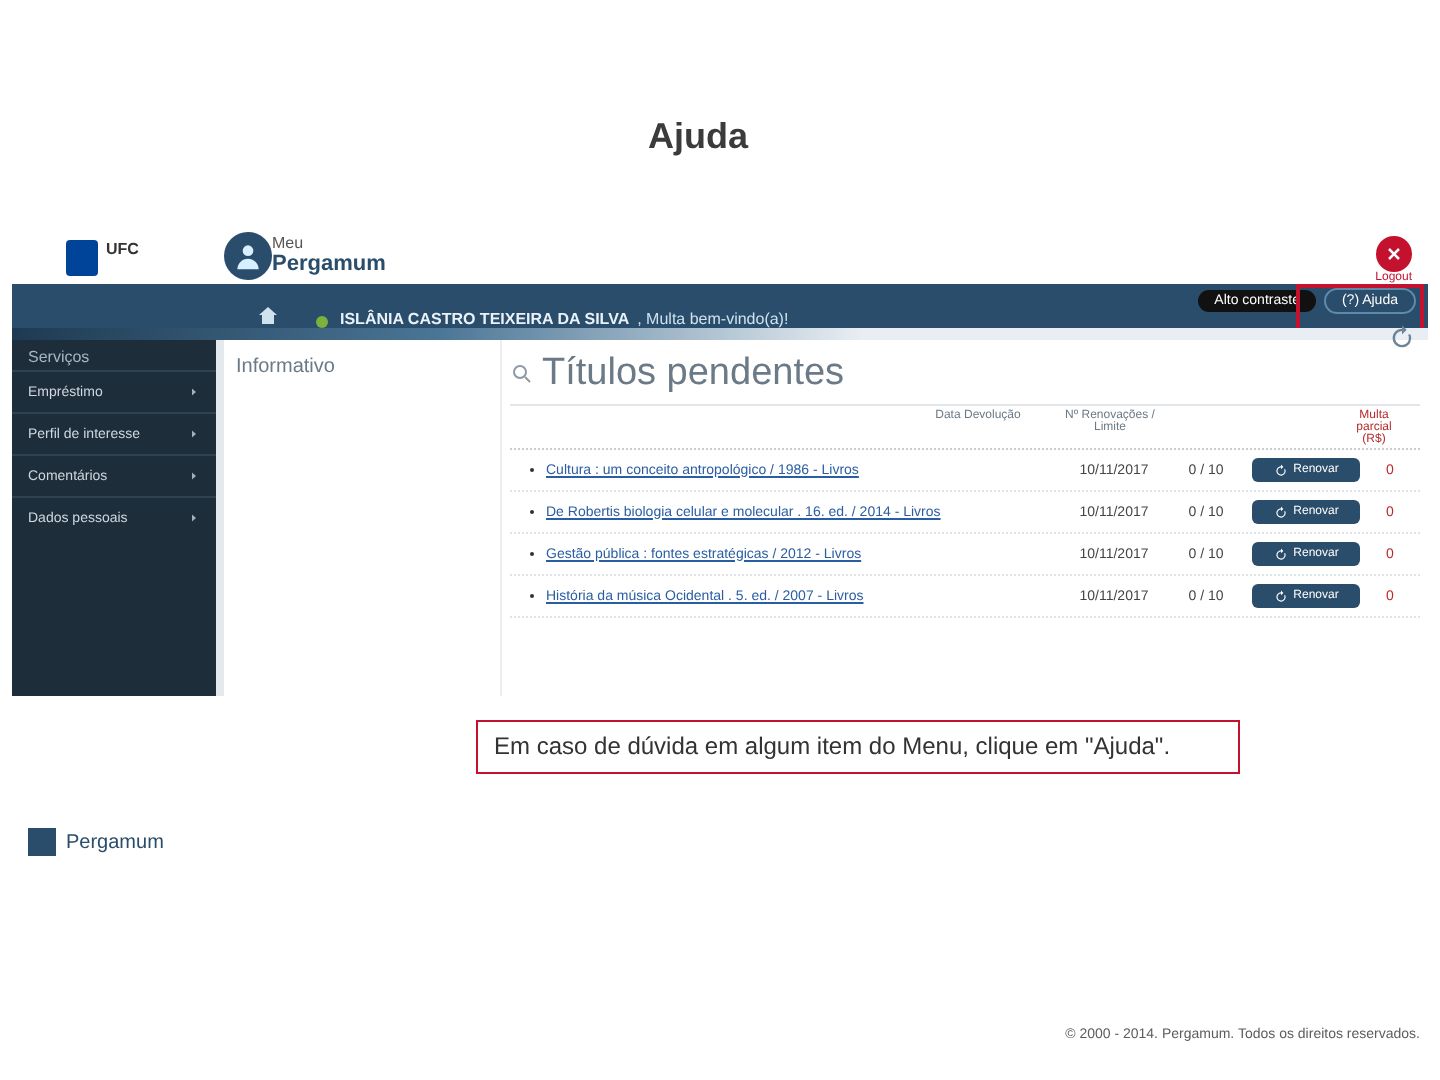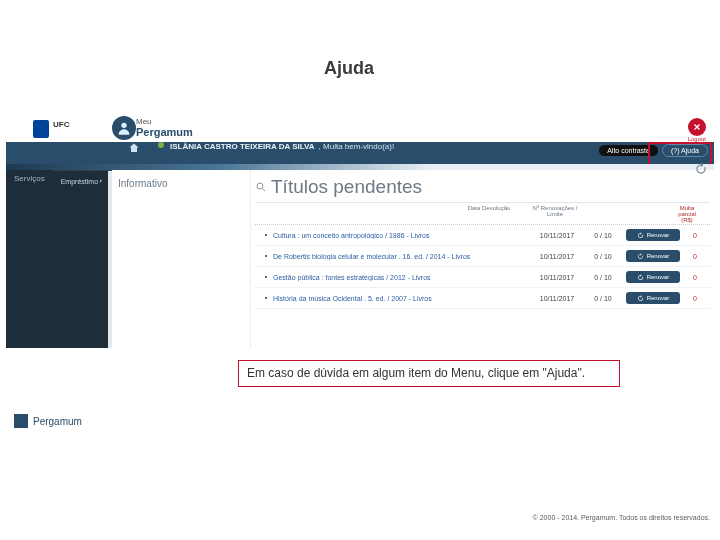--- a/index.html
+++ b/index.html
@@ -11,33 +11,33 @@
 .logo-ufc span{font-size:8px;color:#333;font-weight:bold}
 .avatar-wrap{position:absolute;left:106px;top:0;display:flex;align-items:center;gap:0}
 .avatar{width:24px;height:24px;border-radius:50%;background:#2a4d6b;display:flex;align-items:center;justify-content:center}
 .avatar svg{width:16px;height:16px;fill:#d6f0ff}
 .meu-label{font-size:8px;color:#555;line-height:1}
 .brand{font-size:11px;color:#2a4d6b;font-weight:bold}
 .logout-wrap{position:absolute;right:8px;top:2px;text-align:center}
 .logout-btn{width:18px;height:18px;border-radius:50%;background:#c4122e;color:#fff;display:flex;align-items:center;justify-content:center;margin:0 auto}
 .logout-btn svg{width:10px;height:10px;fill:#fff}
 .logout-lbl{font-size:6px;color:#c4122e}
-.user-bar{position:relative;height:22px;background:#2a4d6b;display:flex;align-items:flex-start;color:#fff}
+.user-bar{position:relative;height:22px;background:#2a4d6b;display:flex;align-items:flex-end;color:#fff}
 .home-icon{margin-left:122px;margin-right:18px;width:12px;height:12px;fill:#cfe3ef}
 .user-dot{width:6px;height:6px;background:#7bb13c;border-radius:50%;margin-right:6px;flex:none}
 .user-name{font-size:8px;font-weight:bold;color:#e9f2f8}
 .welcome{font-size:8px;color:#cfe3ef;margin-left:4px}
 .right-chips{position:absolute;right:6px;top:2px;display:flex;gap:4px;align-items:center}
 .chip-dark{background:#111;color:#fff;border-radius:8px;padding:2px 8px;font-size:7px}
 .chip-help{background:#2a4d6b;color:#fff;border-radius:8px;padding:2px 8px;font-size:7px;border:1px solid #5f8aa9}
 .help-highlight{position:absolute;right:2px;top:0;width:60px;height:20px;border:2px solid #c4122e;pointer-events:none}
 .gradient-bar{height:6px;background:linear-gradient(90deg,#1e3a52 0%, #4a7595 30%, #e8eef3 60%, #e8eef3 100%);position:relative}
 .refresh-mini{position:absolute;right:6px;top:-2px;width:14px;height:14px;fill:#6c8499}
 .main-row{display:flex;height:178px}
-.sidebar{width:102px;background:#1d2d3a;color:#cfd8df;display:flex;flex-direction:row;border-right:4px solid #e4e9ed}
+.sidebar{width:102px;background:#1d2d3a;color:#cfd8df;display:flex;flex-direction:column;border-right:4px solid #e4e9ed}
 .sidebar-title{font-size:8px;padding:4px 8px 2px;color:#a8b6c0}
 .side-item{display:flex;align-items:center;justify-content:space-between;padding:3px 8px;height:14px;font-size:7px;border-top:1px solid #2f4252;cursor:pointer}
 .side-item .chev{width:6px;height:6px;fill:#9fb1bf}
 .content{flex:1;background:#fff;display:flex}
 .col-info{width:126px;padding:8px 6px;border-right:1px solid #eceff2}
 .col-info-title{font-size:10px;color:#6b7a86}
 .col-titles{flex:1;padding:4px 4px 0 4px}
 .titles-hdr{font-size:19px;color:#6b7a86;border-bottom:1px solid #e2e6ea;padding:2px 0 4px;display:flex;align-items:center;gap:4px}
 .mag{width:12px;height:12px;fill:#8d99a4}
 .tbl-head{display:flex;justify-content:flex-end;gap:20px;font-size:6px;color:#6b7a86;padding:2px 8px 1px 0;border-bottom:1px dotted #ccc}

